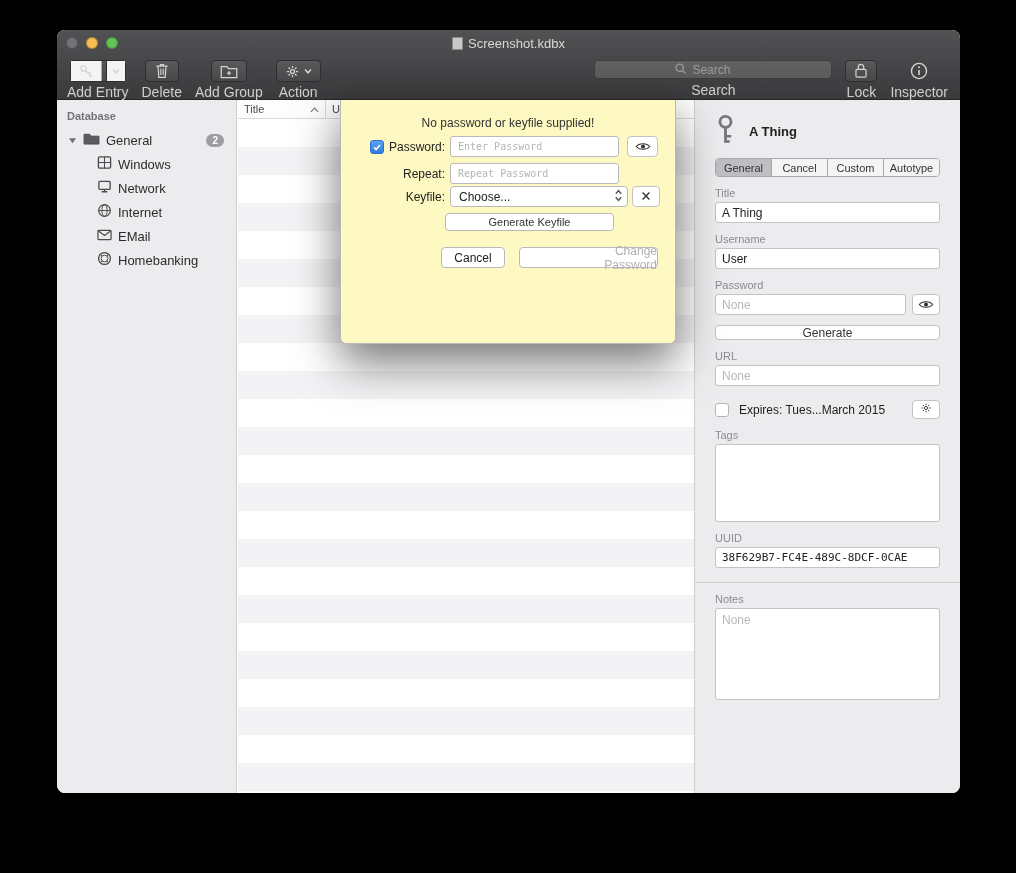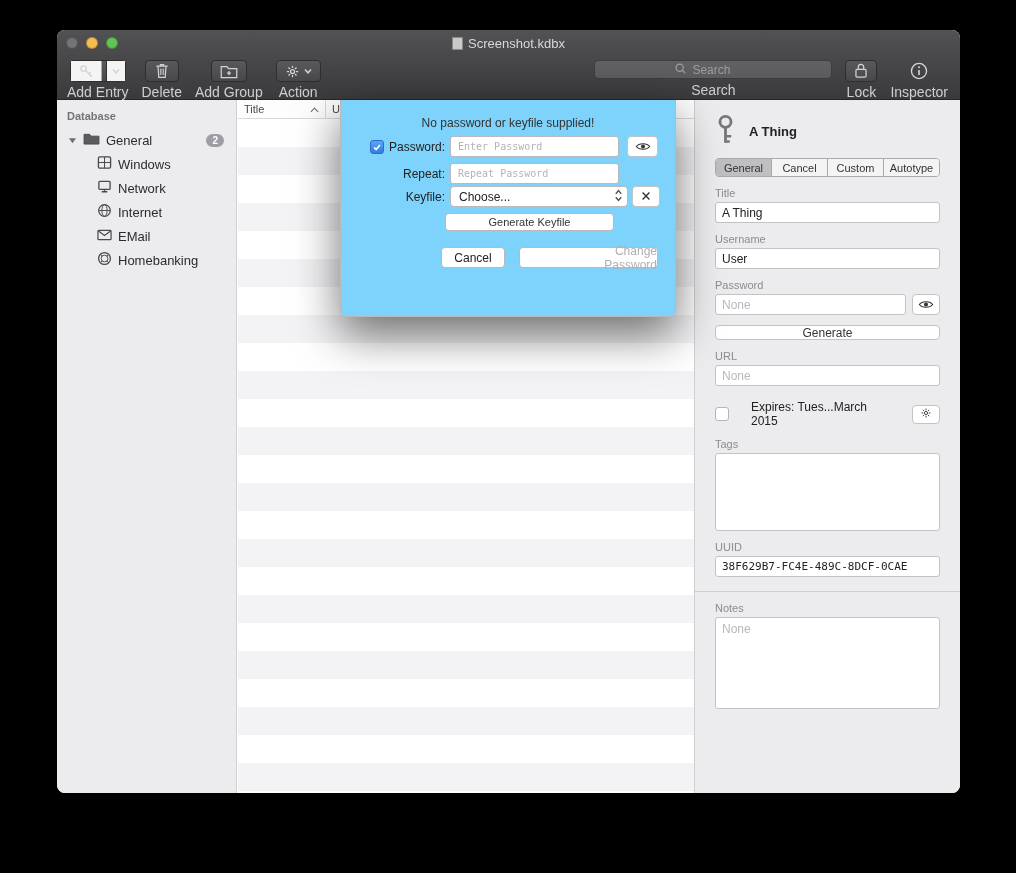--- a/index.html
+++ b/index.html
@@ -70,37 +70,37 @@
   .flabel { font-size:11px; color:#8b8b90; margin:10px 0 3px; }
   .field { width:100%; height:21px; border:1px solid #c3c3c6; border-radius:3px; background:#fff;
            font-size:12px; color:#222; padding:0 6px; outline:none; font-family:"Liberation Sans",sans-serif; }
   .field::placeholder { color:#b8b8bc; }
   .fieldrow { display:flex; gap:6px; align-items:center; }
   .fieldrow .field { flex:1; }
   .minibtn { height:21px; min-width:28px; border:1px solid #c3c3c6; border-radius:4px; background:#fff;
              display:flex; align-items:center; justify-content:center; }
   .widebtn { width:100%; height:15px; margin-top:10px; border:1px solid #c3c3c6; border-radius:4px;
              background:#fff; font-size:12px; color:#333; display:flex; align-items:center; justify-content:center; }
-  .expires { display:flex; align-items:center; gap:22px; margin-top:14px; font-size:12px; color:#222; }
+  .expires { display:flex; align-items:center; gap:10px; margin-top:14px; font-size:12px; color:#222; }
   .cb { width:14px; height:14px; border:1px solid #b6b6ba; border-radius:3px; background:#fff;
         display:flex; align-items:center; justify-content:center; flex:0 0 auto; }
   .cb.checked { background:linear-gradient(#5ea3f4,#2f7de2); border-color:#2a6fd0; }
   .expires .minibtn { margin-left:auto; height:19px; }
   .tagsbox { width:100%; height:78px; border:1px solid #c3c3c6; border-radius:3px; background:#fff; padding:6px; }
   .tagchip { width:30px; height:13px; border-radius:3px; }
   .uuid { font-family:"DejaVu Sans Mono", monospace; font-size:11px; }
   .insp-divider { border-top:1px solid #cfcfcf; margin:14px -20px 0; }
   .notesbox { width:100%; height:92px; border:1px solid #c3c3c6; border-radius:3px; background:#fff;
               font-size:12px; color:#222; padding:4px 6px; resize:none; outline:none;
               font-family:"Liberation Sans",sans-serif; }
   .notesbox::placeholder { color:#b8b8bc; }
 
   
-  .dialog { position:absolute; left:283px; top:70px; width:336px; height:217px; z-index:50;
-            background:#7dd3fc; border:1px solid #b9b9bd; border-top:none; border-radius:0 0 6px 6px;
+  .dialog { position:absolute; left:283px; top:70px; width:336px; height:244px; z-index:50;
+            background:#fef9c3; border:1px solid #b9b9bd; border-top:none; border-radius:0 0 6px 6px;
             box-shadow:0 18px 45px rgba(0,0,0,.55); }
   .dlg-msg { text-align:center; margin-top:16px; font-size:12px; font-weight:500; color:#333; }
   .dlg-row { display:flex; align-items:center; margin-top:6px; padding-left:20px; }
   .dlg-row:first-of-type { margin-top:10px; }
   .dlg-label { width:84px; text-align:right; font-size:12px; color:#222; margin-right:5px;
                display:flex; align-items:center; justify-content:flex-end; gap:5px; }
   .dlg-input { width:169px; height:21px; border:1px solid #b9b9bd; border-radius:3px; background:#fff;
                padding:0 7px; font-family:"DejaVu Sans Mono", monospace; font-size:10px; color:#222; outline:none; }
   .dlg-input::placeholder { color:#b4b4b8; }
   .dlg-eye { margin-left:8px; width:31px; height:21px; }

